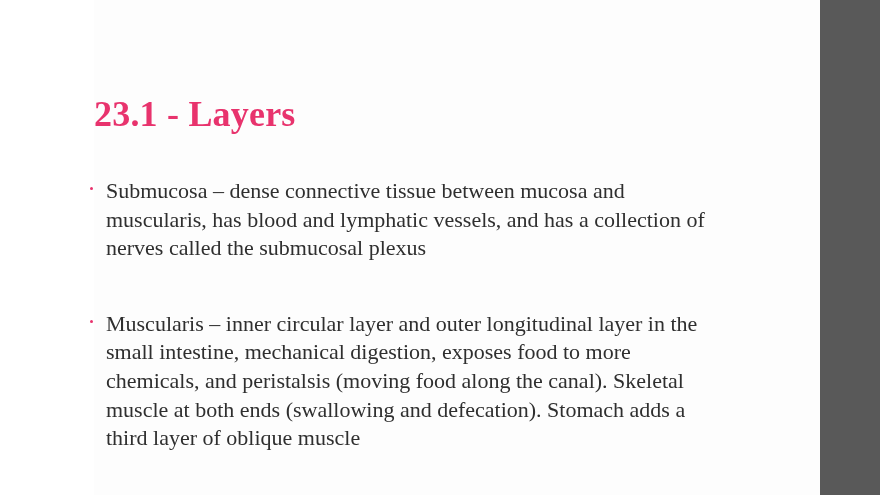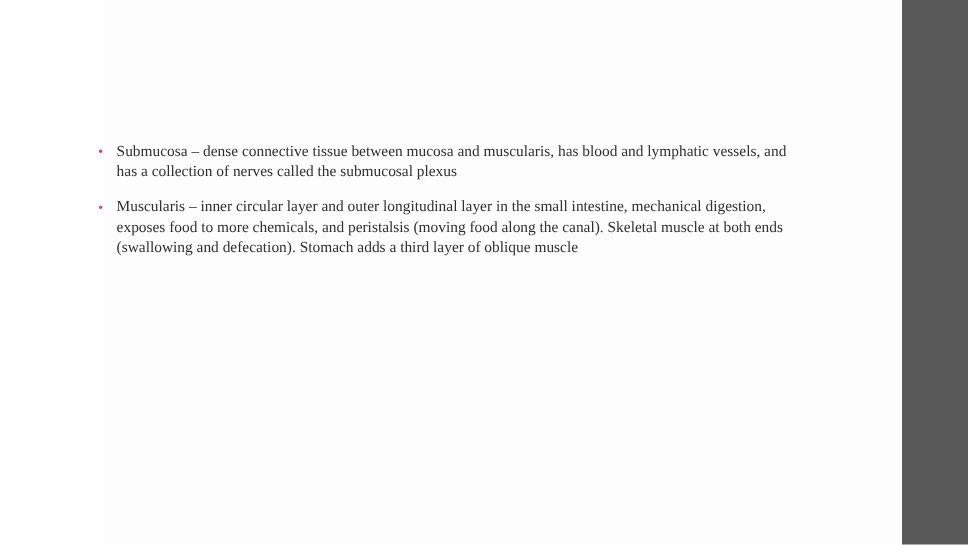--- a/index.html
+++ b/index.html
@@ -56,24 +56,25 @@
     top: 130px;
     width: 640px;
     margin: 0;
     padding: 0;
     list-style: none;
   }
   .bullet-item {
     position: relative;
     padding-left: 18px;
     margin-bottom: 14px;
-    font-size: 14px;
+    font-size: 22px;
     line-height: 1.3;
     color: #2f2f2f;
     font-family: "Liberation Serif", serif;
+    margin-top: 47px;
   }
   .bullet-item .dot {
     position: absolute;
     left: 2px;
     top: 0.45em;
     width: 3px;
     height: 3px;
     background: #e8336d;
     border-radius: 50%;
     display: block;
@@ -84,20 +85,21 @@
 </style>
 </head>
 <body>
 
 <div class="slide">
 
   <div class="content-panel"></div>
 
   <div class="right-band"></div>
 
+  <h1 class="title">23.1 - Layers</h1>
 
   <ul class="body-list">
     <li class="bullet-item">
       <span class="dot"></span>
       <span class="bullet-text">Submucosa – dense connective tissue between mucosa and muscularis, has blood and lymphatic vessels, and has a collection of nerves called the submucosal plexus</span>
     </li>
     <li class="bullet-item">
       <span class="dot"></span>
       <span class="bullet-text">Muscularis – inner circular layer and outer longitudinal layer in the small intestine, mechanical digestion, exposes food to more chemicals, and peristalsis (moving food along the canal). Skeletal muscle at both ends (swallowing and defecation). Stomach adds a third layer of oblique muscle</span>
     </li>

